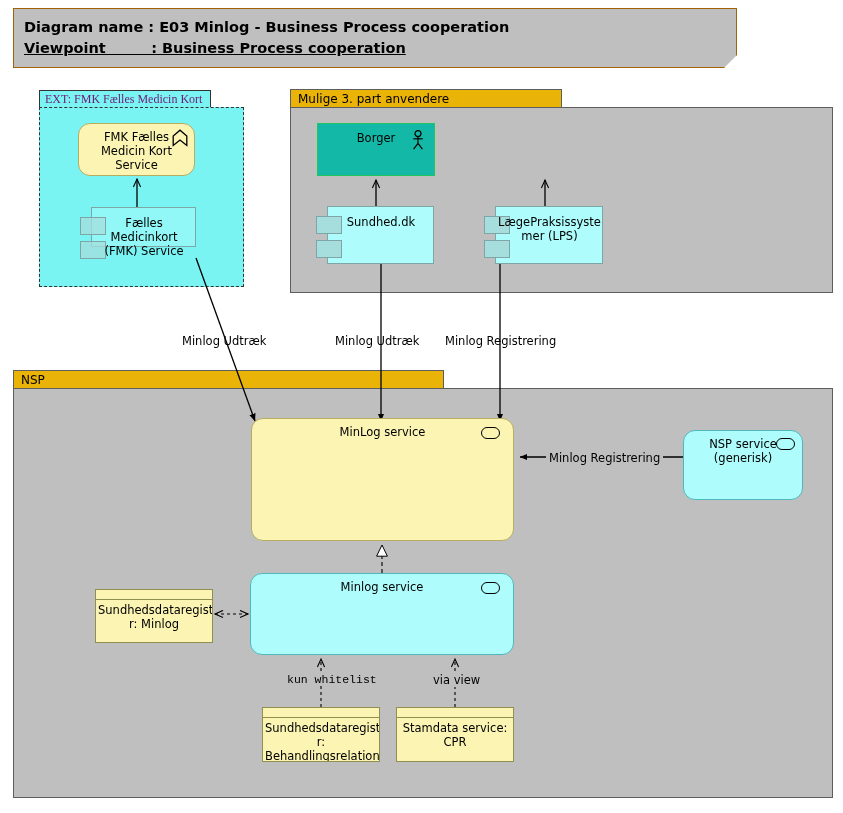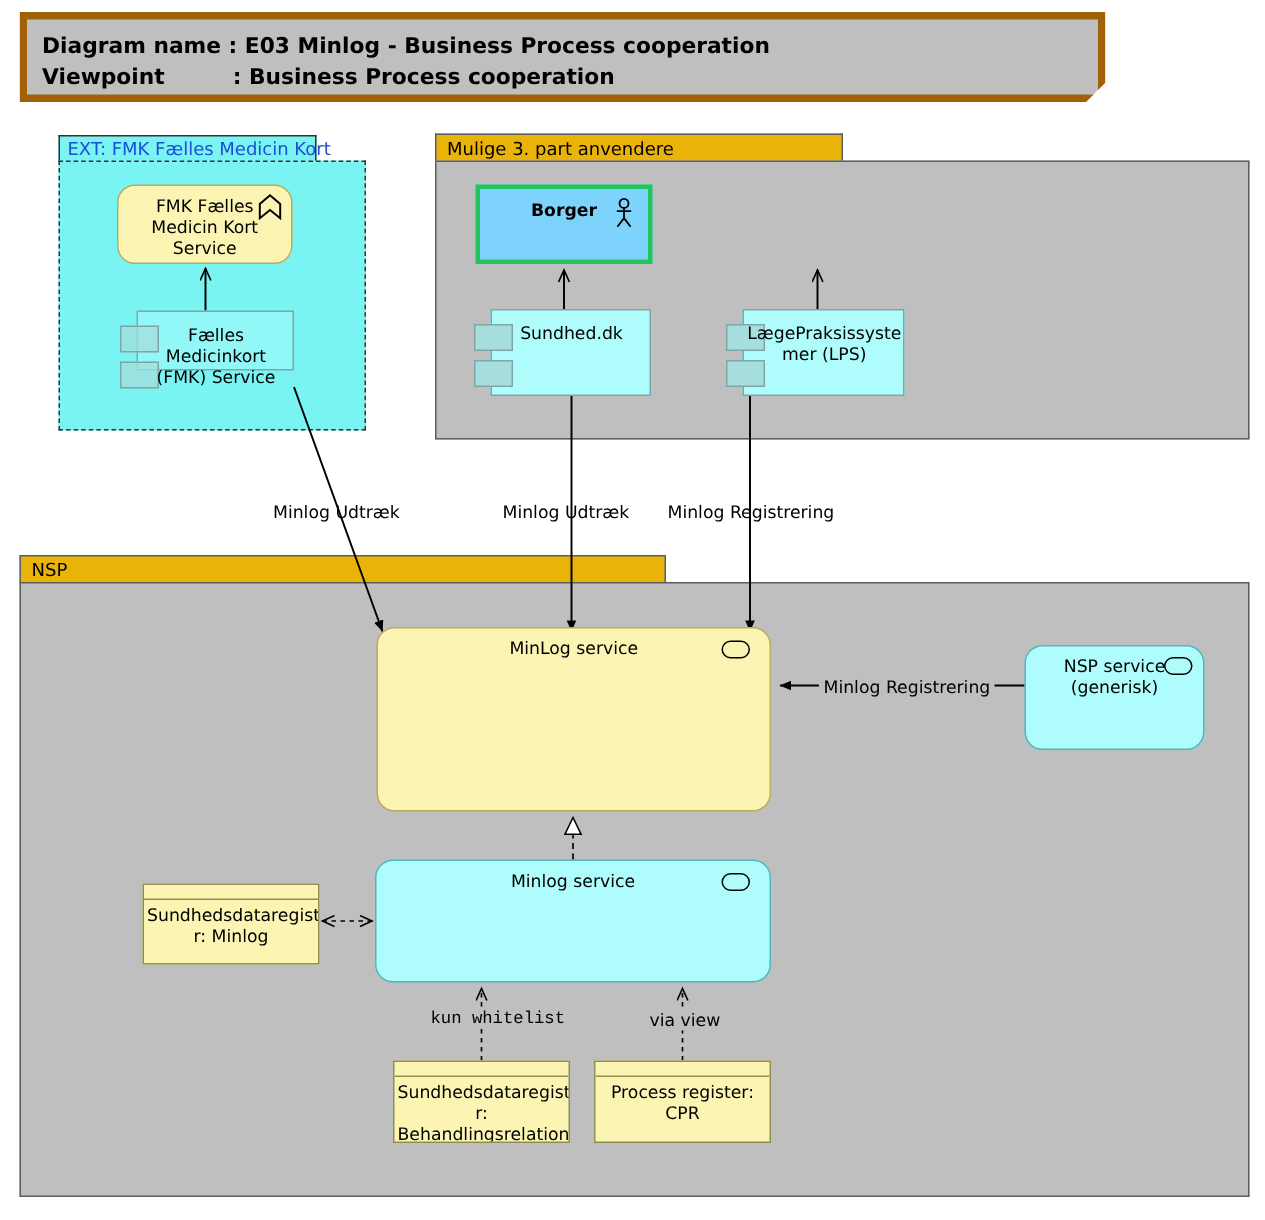--- a/index.html
+++ b/index.html
@@ -13,69 +13,70 @@
     width:843px;height:813px;
     background:#ffffff;
     overflow:hidden;
   }
   .abs{position:absolute;box-sizing:border-box;}
 
   
   #title-header{
     left:13px;top:8px;width:724px;height:60px;
     background:#bfbfbf;
-    border:5px solid #a16207;
+    border:1px solid #a16207;
     clip-path:polygon(0 0,100% 0,100% calc(100% - 13px),calc(100% - 13px) 100%,0 100%);
   }
   #title-header .tline{
     position:absolute;left:10px;
     font-weight:bold;font-size:14.5px;color:#000;
     white-space:pre;
   }
   #title-line-1{top:10px;}
-  #title-line-2{top:31px;}
+  #title-line-2{top:31px;text-decoration:underline;}
 
   
   .group-body{
     background:#bfbfbf;border:1px solid #5e5e5e;
   }
   .group-tab{
     background:#eab308;border:1px solid #5e5e5e;border-bottom:none;
     font-size:12px;color:#000;line-height:18px;padding-left:7px;
     white-space:nowrap;overflow:hidden;
   }
 
   
   .ext-body{
     background:#7af3f3;border:1px dashed #333;
   }
   .ext-tab{
     background:#7af3f3;border:1px solid #333;border-bottom:none;
-    font-size:12px;color:#1d4ed8;line-height:17px;padding-left:5px;
+    font-size:12px;color:#701a75;line-height:17px;padding-left:5px;
     white-space:nowrap;
+    font-family:Liberation Serif, serif;
   }
 
   
   .node-label{
     position:absolute;left:0;right:0;
     text-align:center;font-size:11.5px;color:#000;
     line-height:14px;white-space:pre-line;
   }
 
   
   .svc{
     border:1px solid #8a8a5a;border-radius:12px;
   }
   .svc.yellow{background:#fbf4b3;border-color:#b6ad61;}
   .svc.cyan{background:#aefcfc;border-color:#4fb8bd;}
   .svc .node-label{top:6px;}
 
   
   .actor{
-    background:#7dd3fc;border:3px solid #22c55e;font-weight:bold;
+    background:#14b8a6;border:1px solid #22c55e;
   }
   .actor .node-label{top:7px;}
 
   
   .component .comp-body{
     position:absolute;left:11px;top:0;right:0;bottom:0;
     background:#aefcfc;border:1px solid #7fa6a6;
   }
   .component.translucent .comp-body{background:rgba(174,252,252,0.45);}
   .component .comp-tab{
@@ -253,17 +254,17 @@
 
   <div class="abs dataobj" style="left:262px;top:707px;width:118px;height:55px;">
     <div class="bar"></div>
     <div class="node-label">Sundhedsdataregiste
 r:
 Behandlingsrelation</div>
   </div>
 
   <div class="abs dataobj" style="left:396px;top:707px;width:118px;height:55px;">
     <div class="bar"></div>
-    <div class="node-label">Process register:
+    <div class="node-label">Stamdata service:
 CPR</div>
   </div>
 
 </div>
 
 </body></html>

